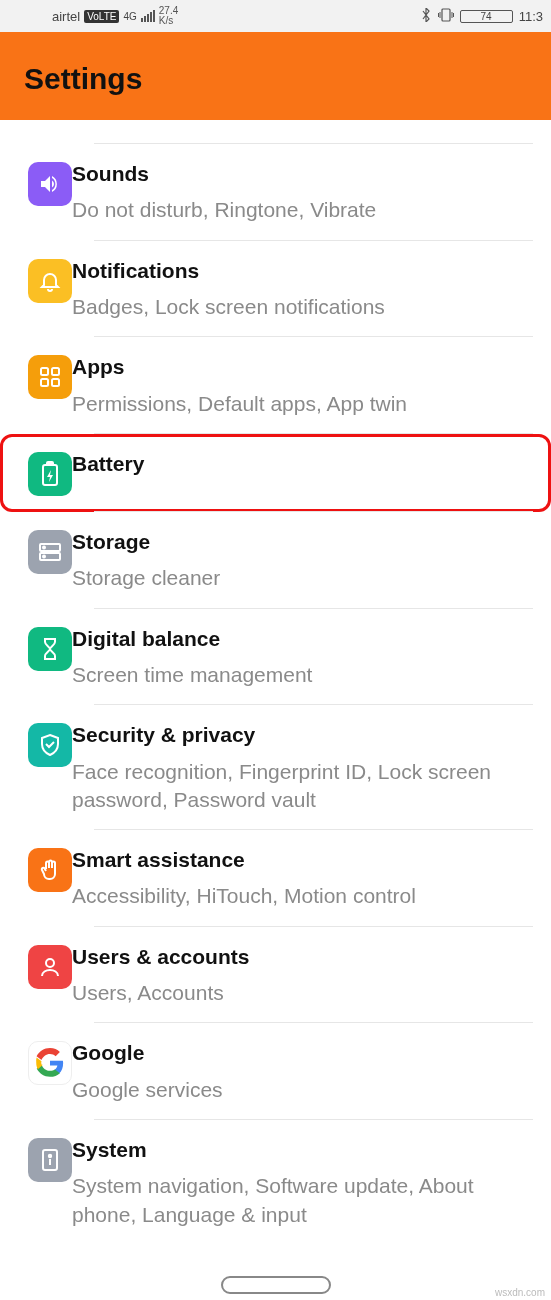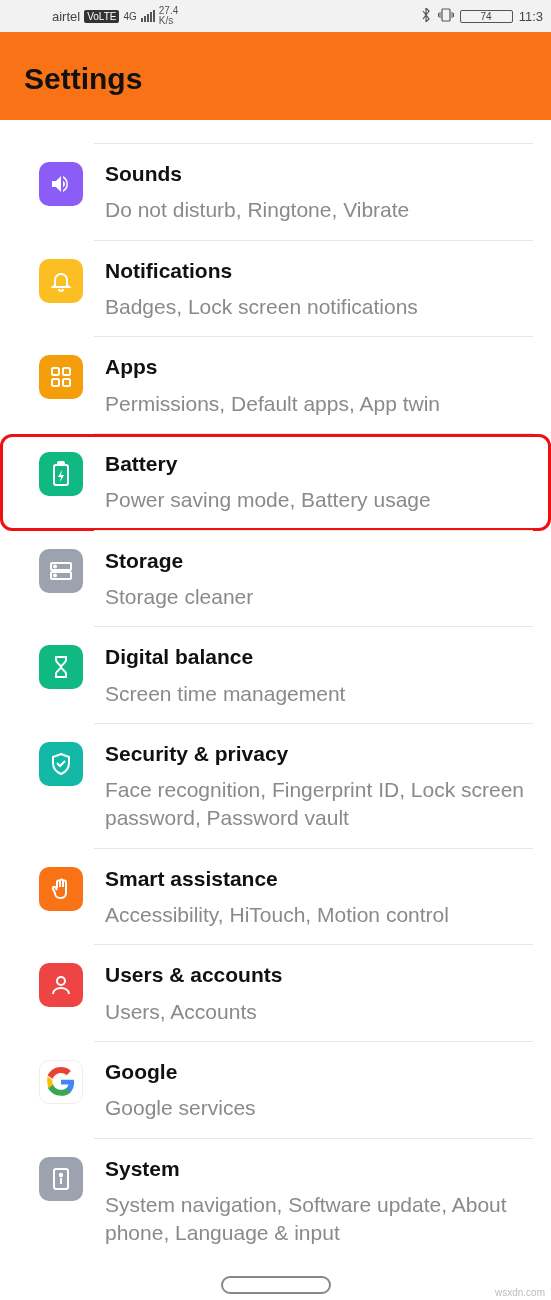--- a/index.html
+++ b/index.html
@@ -34,22 +34,21 @@
     }
     .header {
       background: #f97316;
       padding: 30px 24px 24px;
     }
     .header h1 { font-size: 30px; font-weight: 700; }
     .list { padding: 0 0 40px 0; }
     .row {
       display: flex;
       align-items: flex-start;
-      padding: 16px 18px 16px 39px;
-      gap: 22px;
+      padding: 16px 18px 16px 28px;
       position: relative;
     }
     .row.highlighted {
       outline: 3px solid #e11;
       outline-offset: -3px;
       border-radius: 12px;
     }
     .row .divider {
       position: absolute;
       left: 94px; right: 18px; bottom: 0;
@@ -175,21 +174,20 @@
   <div class="row highlighted">
     <div class="icon" style="background:#10b981">
       <svg width="18" height="26" viewBox="0 0 18 26" fill="none" stroke="#fff" stroke-width="2">
           <rect x="2" y="4" width="14" height="20" rx="2"></rect>
           <rect x="6" y="1" width="6" height="3" rx="1" fill="#fff"></rect>
           <path d="M10 9l-4 7h3l-1 5 4-7h-3l1-5z" fill="#fff" stroke="none"></path>
         </svg>
     </div>
     <div class="text">
       <div class="title">Battery</div>
-      <div class="subtitle">Power saving mode, Battery usage</div>
     </div>
     <div class="divider"></div>
   </div>
 
   <div class="row">
     <div class="icon" style="background:#9ca3af">
       <svg width="24" height="20" viewBox="0 0 24 20" fill="none" stroke="#fff" stroke-width="2">
           <rect x="2" y="2" width="20" height="7" rx="1"></rect>
           <rect x="2" y="11" width="20" height="7" rx="1"></rect>
           <circle cx="6" cy="5.5" r="1" fill="#fff"></circle>

